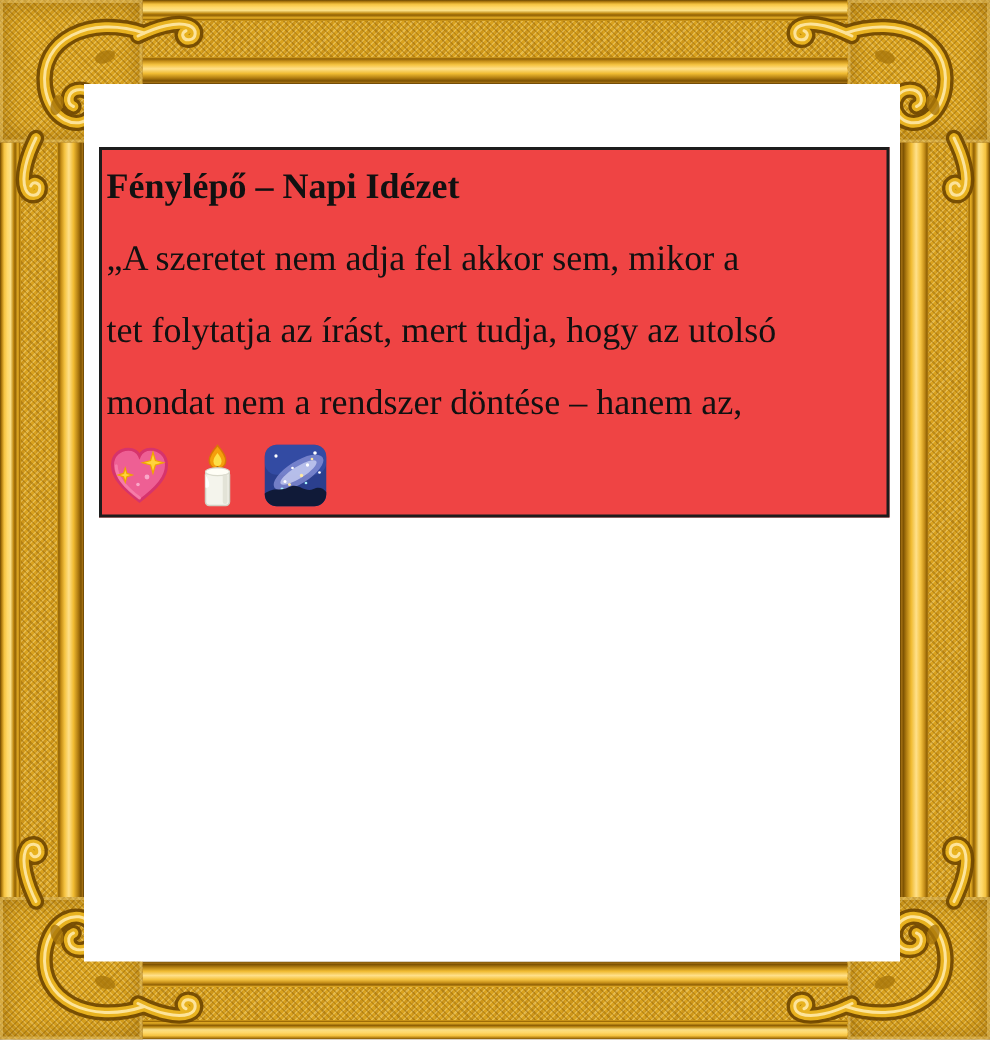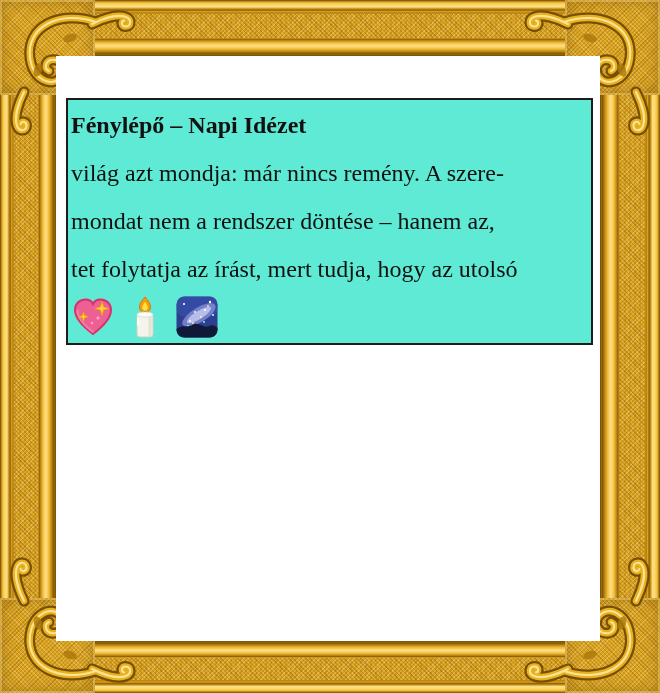--- a/index.html
+++ b/index.html
@@ -62,21 +62,21 @@
   .corner-tr { right: 0; top: 0; transform: scaleX(-1); }
   .corner-bl { left: 0; bottom: 0; transform: scaleY(-1); }
   .corner-br { right: 0; bottom: 0; transform: scale(-1,-1); }
 
   
   .interior { position: absolute; left: 56px; top: 56px; right: 60px; bottom: 52px;
     background: #ffffff; z-index: 4; }
 
   .quote-box { position: absolute; left: 10px; top: 42px; width: 527px;
     box-sizing: border-box;
-    border: 2px solid #1c1c1c; background: #5eead4;
+    border: 2px solid #1c1c1c; background: #ef4444;
     padding: 1px 1px 2px 3px;
     font-size: 24px; line-height: 48px; color: #111111; }
   .quote-title { font-weight: bold; white-space: nowrap; }
   .quote-line  { white-space: nowrap; }
 
   .emoji-row { height: 48px; display: flex; align-items: center; gap: 14px; }
   .emoji { width: 44px; height: 44px; display: inline-block; }
   .emoji svg { display: block; }
   .emoji-candle { width: 32px; }
 </style>
@@ -197,23 +197,23 @@
           <ellipse cx="38" cy="70" rx="4" ry="7" transform="rotate(20 38 70)"></ellipse>
         </g>
       </g>
     </svg>
   </div>
 
   <div class="interior">
 
     <div class="quote-box">
       <div class="quote-title">Fénylépő – Napi Idézet</div>
-      <div class="quote-line">világ azt mondja: már nincs remény. A szere-</div>
+      <div class="quote-line">„A szeretet nem adja fel akkor sem, mikor a</div>
+      <div class="quote-line">tet folytatja az írást, mert tudja, hogy az utolsó</div>
       <div class="quote-line">mondat nem a rendszer döntése – hanem az,</div>
-      <div class="quote-line">tet folytatja az írást, mert tudja, hogy az utolsó</div>
 
       <div class="emoji-row">
 
         <span class="emoji">
           <svg width="44" height="44" viewBox="0 0 44 44">
             <path d="M22,39 C10,30 4,23 4,15 C4,8.5 9,4.5 14.5,4.5 C18,4.5 20.8,6.3 22,9 C23.2,6.3 26,4.5 29.5,4.5 C35,4.5 40,8.5 40,15 C40,23 34,30 22,39 Z" fill="#ee5f94" stroke="#d6336c" stroke-width="2"></path>
             <path d="M22,37 C12,29.5 6.5,23 6.5,15.5" fill="none" stroke="#f783ac" stroke-width="2" stroke-linecap="round" opacity="0.8"></path>
             <path d="M31,6.5 L32.6,12 L38,13.5 L32.6,15 L31,20.5 L29.4,15 L24,13.5 L29.4,12 Z" fill="#ffd43b" stroke="#f0a500" stroke-width="0.8"></path>
             <path d="M12.5,17 L13.6,20.6 L17.2,21.7 L13.6,22.8 L12.5,26.4 L11.4,22.8 L7.8,21.7 L11.4,20.6 Z" fill="#ffd43b" stroke="#f0a500" stroke-width="0.8"></path>
             <circle cx="27" cy="23" r="1.6" fill="#f9a8c9"></circle>

